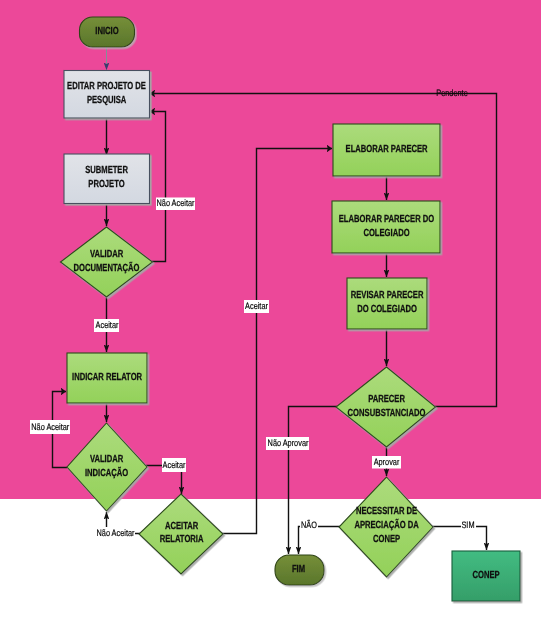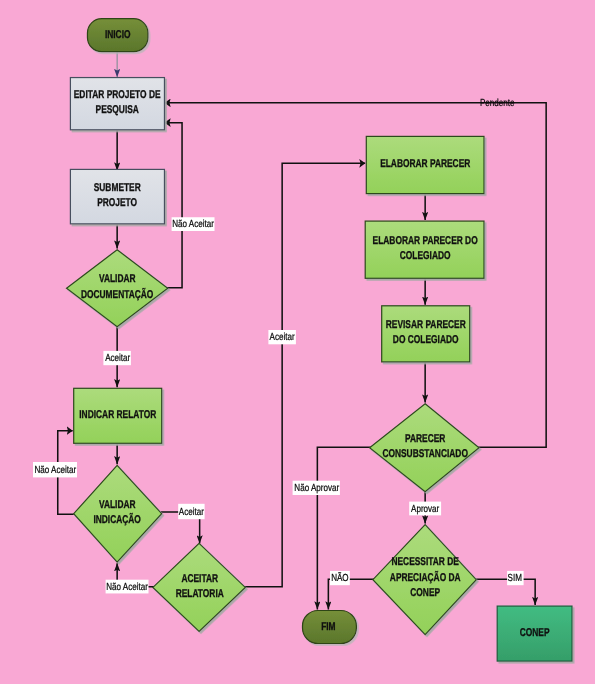--- a/index.html
+++ b/index.html
@@ -1,19 +1,19 @@
 <!DOCTYPE html>
 <html><head>
 <meta charset="utf-8">
 <title>Fluxograma CEP</title>
 <style>
   html,body{margin:0;padding:0;background:#ffffff;}
   body{width:541px;height:622px;overflow:hidden;
        font-family:"Liberation Sans","DejaVu Sans",sans-serif;}
-  #canvas{position:relative;width:541px;height:622px;background:#f9a8d4;text-decoration:underline;}
+  #canvas{position:relative;width:541px;height:499px;background:#ec4899;text-decoration:underline;}
   svg#diagram{position:absolute;left:0;top:0;width:541px;height:622px;display:block;
        shape-rendering:geometricPrecision;text-rendering:geometricPrecision;}
   .nlabel{font-family:"Liberation Sans","DejaVu Sans",sans-serif;font-weight:bold;
           font-size:10.3px;fill:#101010;text-anchor:middle;stroke:#101010;stroke-width:0.28;
           transform:scaleX(0.74);transform-box:fill-box;transform-origin:center;will-change:transform;}
   .elabel{font-family:"Liberation Sans","DejaVu Sans",sans-serif;font-weight:normal;
           font-size:9.3px;fill:#0a0a0a;text-anchor:middle;stroke:#0a0a0a;stroke-width:0.2;
           transform:scaleX(0.79);transform-box:fill-box;transform-origin:center;will-change:transform;}
   .lbg{fill:#ffffff;}
   .edge{fill:none;stroke:#111111;stroke-width:1.4;stroke-linecap:butt;stroke-linejoin:miter;}

